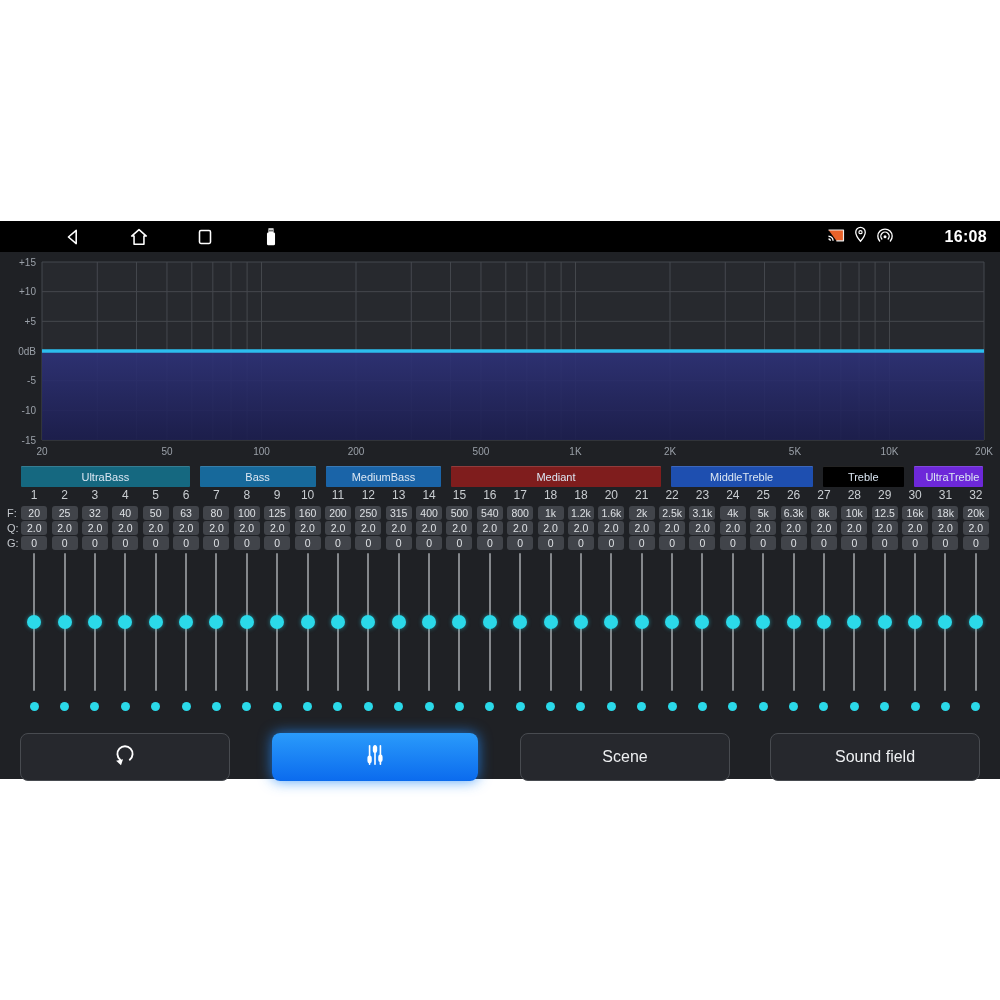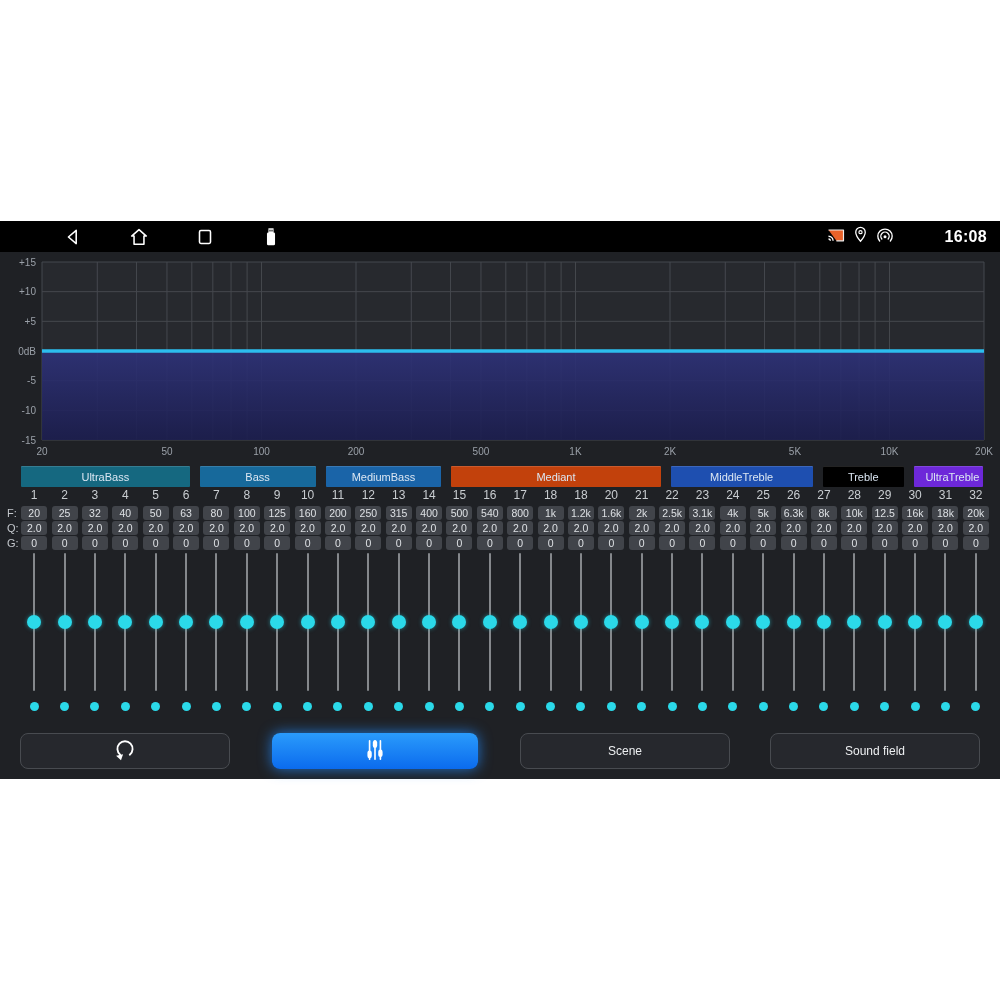--- a/index.html
+++ b/index.html
@@ -34,22 +34,22 @@
   .ch-num{height:15px;line-height:15px;margin-bottom:3px;font-size:12px;color:#c9cdd1;}
   .ch-cell{width:26px;height:14px;line-height:14px;font-size:10.5px;border-radius:3px;
            background:#41444a;color:#dde0e4;text-align:center;margin-bottom:1px;}
   .ch-slider{position:relative;height:138px;width:100%;margin-top:2px;}
   .ch-track{position:absolute;left:50%;margin-left:-1px;width:2px;top:0;bottom:0;background:#85888c;border-radius:1px;}
   .ch-knob{position:absolute;left:50%;width:14px;height:14px;border-radius:50%;background:#2bd9e9;
            transform:translate(-50%,-50%);box-shadow:0 0 4px rgba(43,217,233,.5);}
   .ch-dot{width:9px;height:9px;border-radius:50%;background:#2bd9e9;margin-top:11px;}
 
   
-  .btn{position:absolute;top:512px;height:36px;background:#26282d;border:1.5px solid #484b50;
-       border-radius:8px;color:#edeff1;font-size:12px;display:flex;align-items:center;justify-content:center;
+  .btn{position:absolute;top:512px;height:48px;background:#26282d;border:1.5px solid #484b50;
+       border-radius:8px;color:#edeff1;font-size:16px;display:flex;align-items:center;justify-content:center;
        box-sizing:border-box;cursor:pointer;font-family:inherit;padding:12px;}
   #btn-reset{left:20px;width:210px;}
   #btn-eq{left:272px;width:206px;background:linear-gradient(180deg,#2a9bfb,#0b6bee);border:none;
           box-shadow:0 0 14px rgba(34,136,247,.8);}
   #btn-scene{left:520px;width:210px;}
   #btn-sf{left:770px;width:210px;text-align:right;}
 </style>
 </head>
 <body>
 
@@ -168,21 +168,21 @@
         <text x="670" y="203" text-anchor="middle" class="tick">2K</text>
         <text x="794.9531627230198" y="203" text-anchor="middle" class="tick">5K</text>
         <text x="889.47658136151" y="203" text-anchor="middle" class="tick">10K</text>
         <text x="984" y="203" text-anchor="middle" class="tick">20K</text>
       </svg>
 
     <div class="bands">
         <div class="band" style="flex-grow: 179; background: rgb(21, 104, 128);">UltraBass</div>
         <div class="band" style="flex-grow: 123; background: rgb(23, 105, 155);">Bass</div>
         <div class="band" style="flex-grow: 123; background: rgb(26, 100, 168);">MediumBass</div>
-        <div class="band" style="flex-grow: 222; background: #c2410c;">Mediant</div>
+        <div class="band" style="flex-grow: 222; background: #7f1d1d;">Mediant</div>
         <div class="band" style="flex-grow: 151; background: rgb(30, 79, 176);">MiddleTreble</div>
         <div class="band" style="flex-grow: 86; background: #000000;">Treble</div>
         <div class="band" style="flex-grow: 65; background: #6d28d9; padding-left: 8px;">UltraTreble</div>
       </div>
 
     <div class="fqg-labels">
       <div>F:</div>
       <div>Q:</div>
       <div>G:</div>
     </div>

